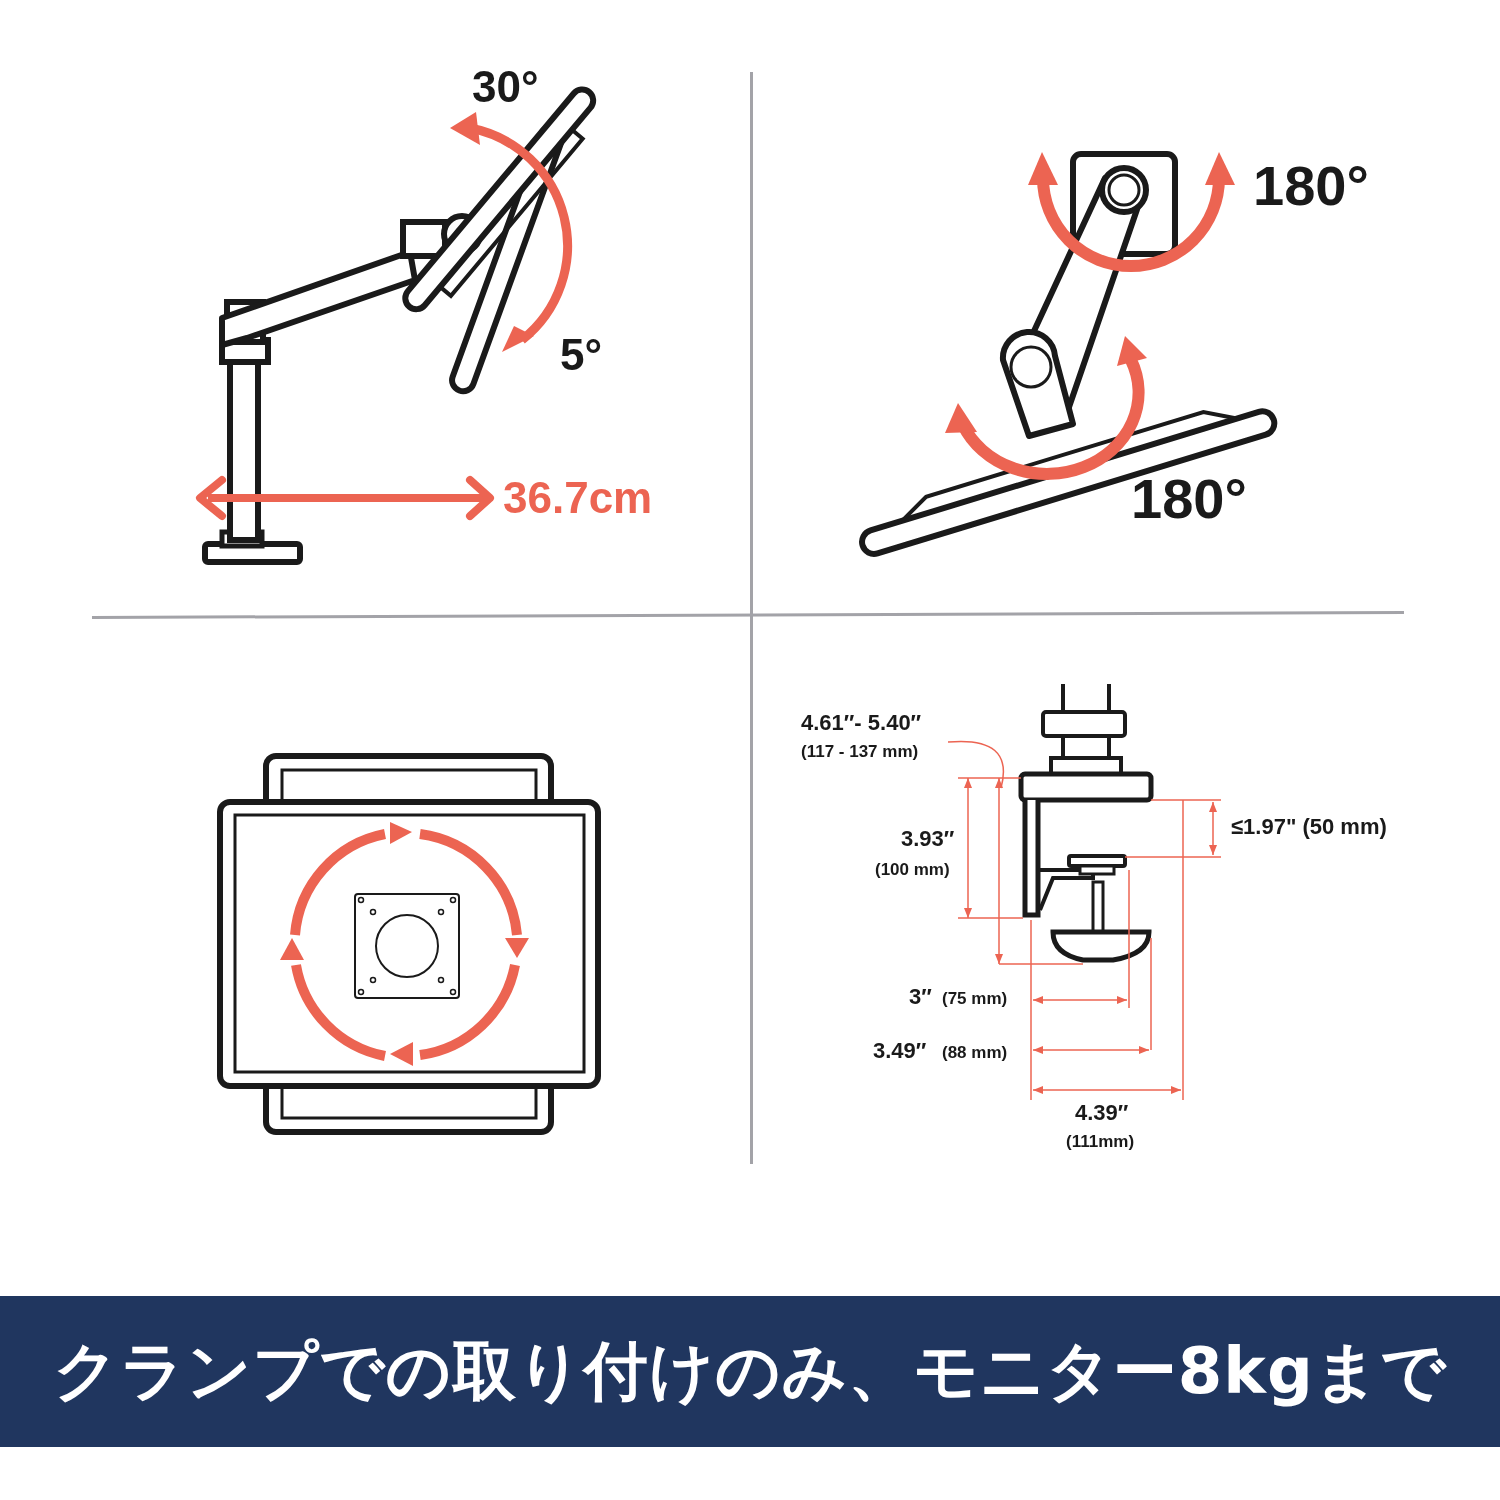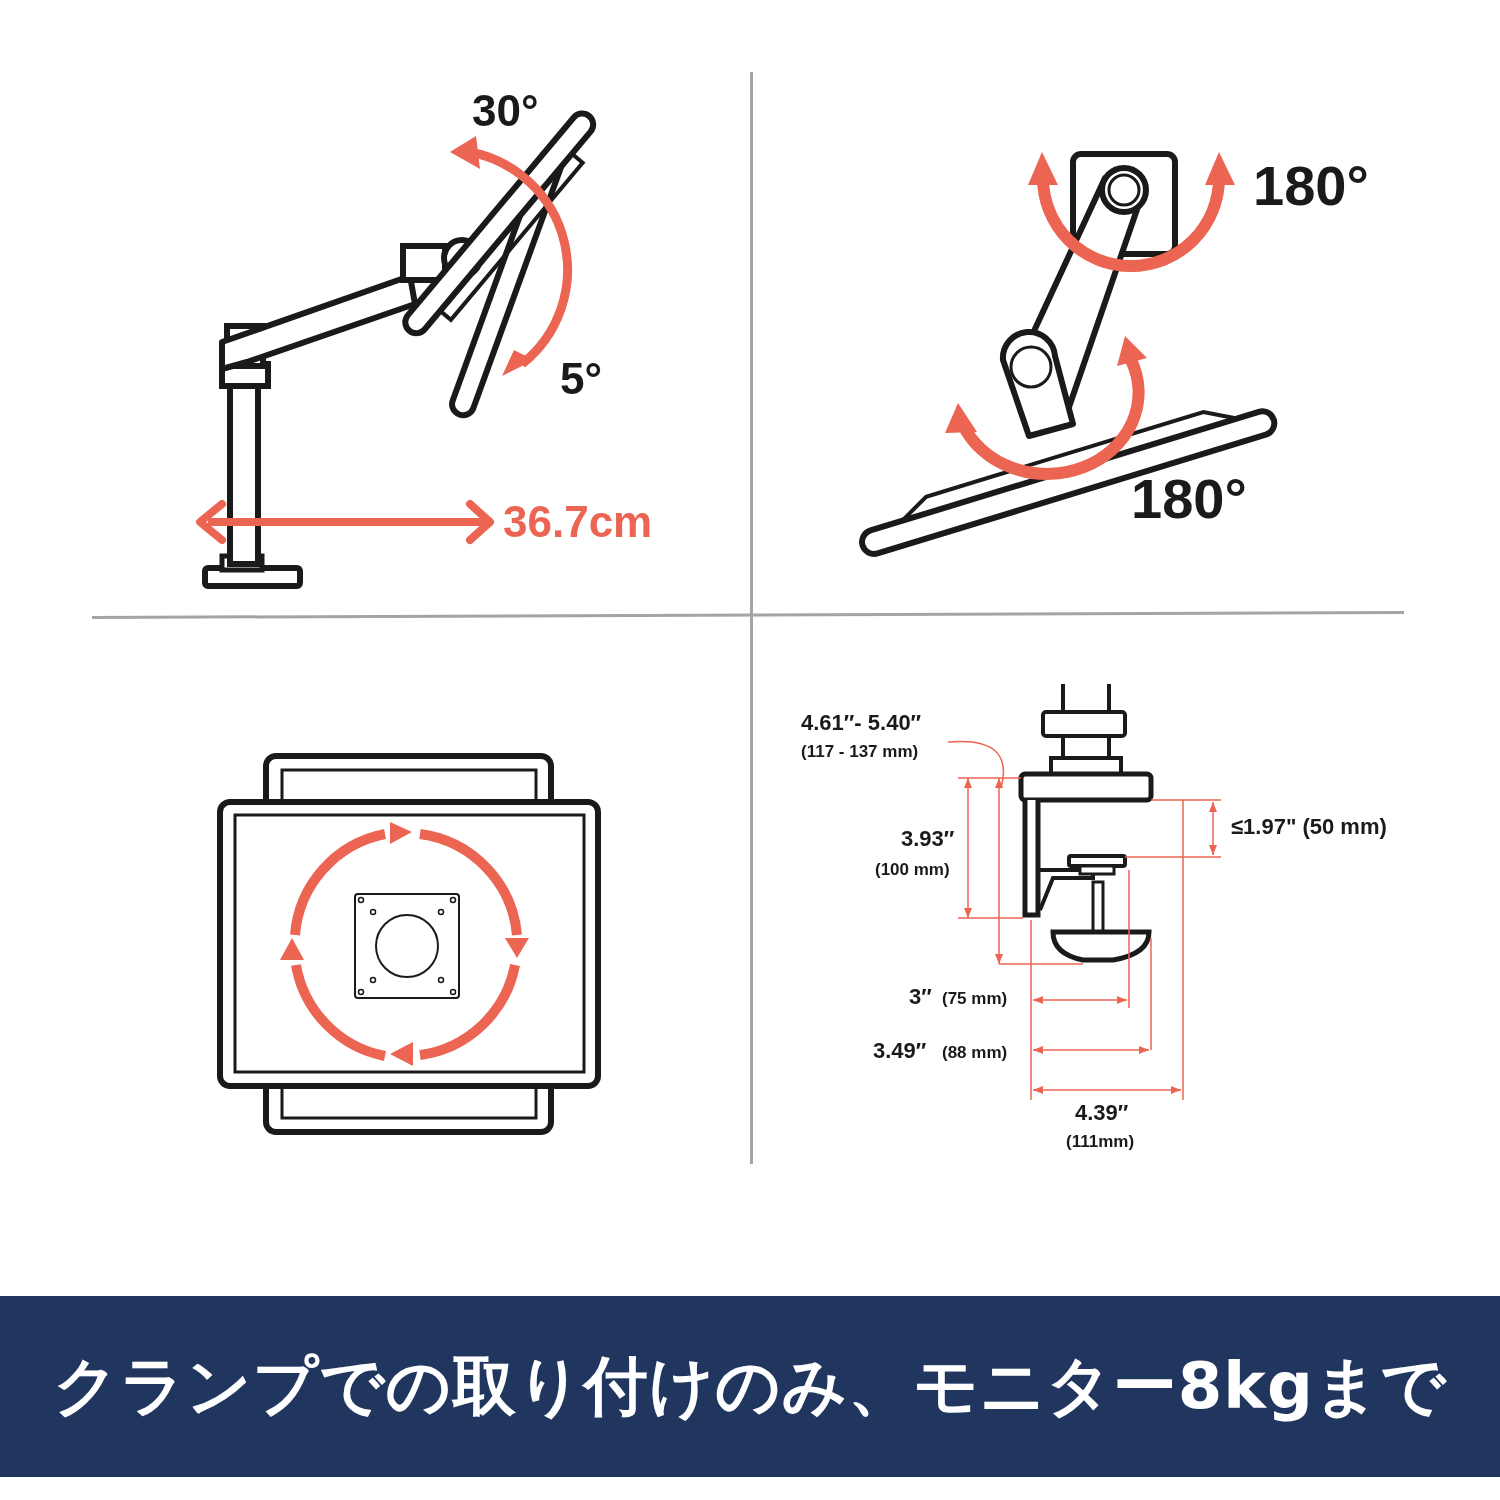--- a/index.html
+++ b/index.html
@@ -3,35 +3,35 @@
 <meta charset="utf-8">
 <style>
   html, body { margin: 0; padding: 0; background: #ffffff; }
   body { width: 1500px; height: 1500px; position: relative; overflow: hidden; font-family: "Liberation Sans", sans-serif; }
   .panel { position: absolute; }
   .divider { position: absolute; background: #a3a3a8; }
   svg text { font-family: "Liberation Sans", "DejaVu Sans", sans-serif; }
   .lbl-dark { fill: #1a1a1a; font-weight: bold; }
   .lbl-red { fill: #ec6452; font-weight: bold; }
   .banner {
-    position: absolute; left: 0; top: 1296px; width: 1500px; height: 181px;
+    position: absolute; left: 0; top: 1296px; width: 1500px; height: 151px;
     background: #20365f; display: flex; align-items: center; justify-content: center;
   }
   .banner-text {
     color: #ffffff; font-family: "DejaVu Sans", "Liberation Sans", sans-serif;
     font-weight: bold; font-size: 64px; letter-spacing: 1px;
   }
 </style>
 </head>
 <body>
 
 <div class="divider" style="left:750px; top:72px; width:3px; height:1092px;"></div>
 <div class="divider" style="left:92px; top:616px; width:1312px; height:3px; transform: rotate(-0.22deg); transform-origin: left center;"></div>
 
-<div class="panel" style="left:0; top:0; width:750px; height:606px;margin-top:24px;">
+<div class="panel" style="left:0; top:0; width:750px; height:606px;">
   <svg width="750" height="615" viewBox="0 0 750 615">
 
     <rect x="205" y="544" width="95" height="18" rx="3" fill="#fff" stroke="#1a1a1a" stroke-width="6"></rect>
     <rect x="222" y="532" width="40" height="14" fill="#fff" stroke="#1a1a1a" stroke-width="5"></rect>
 
     <rect x="230" y="350" width="28" height="190" fill="#fff" stroke="#1a1a1a" stroke-width="6"></rect>
     <rect x="222" y="340" width="46" height="22" fill="#fff" stroke="#1a1a1a" stroke-width="6"></rect>
     <rect x="227" y="302" width="36" height="40" fill="#fff" stroke="#1a1a1a" stroke-width="6"></rect>
 
     <polygon points="222,318 410,252 415,280 247,338 222,345" fill="#fff" stroke="#1a1a1a" stroke-width="6" stroke-linejoin="round"></polygon>

